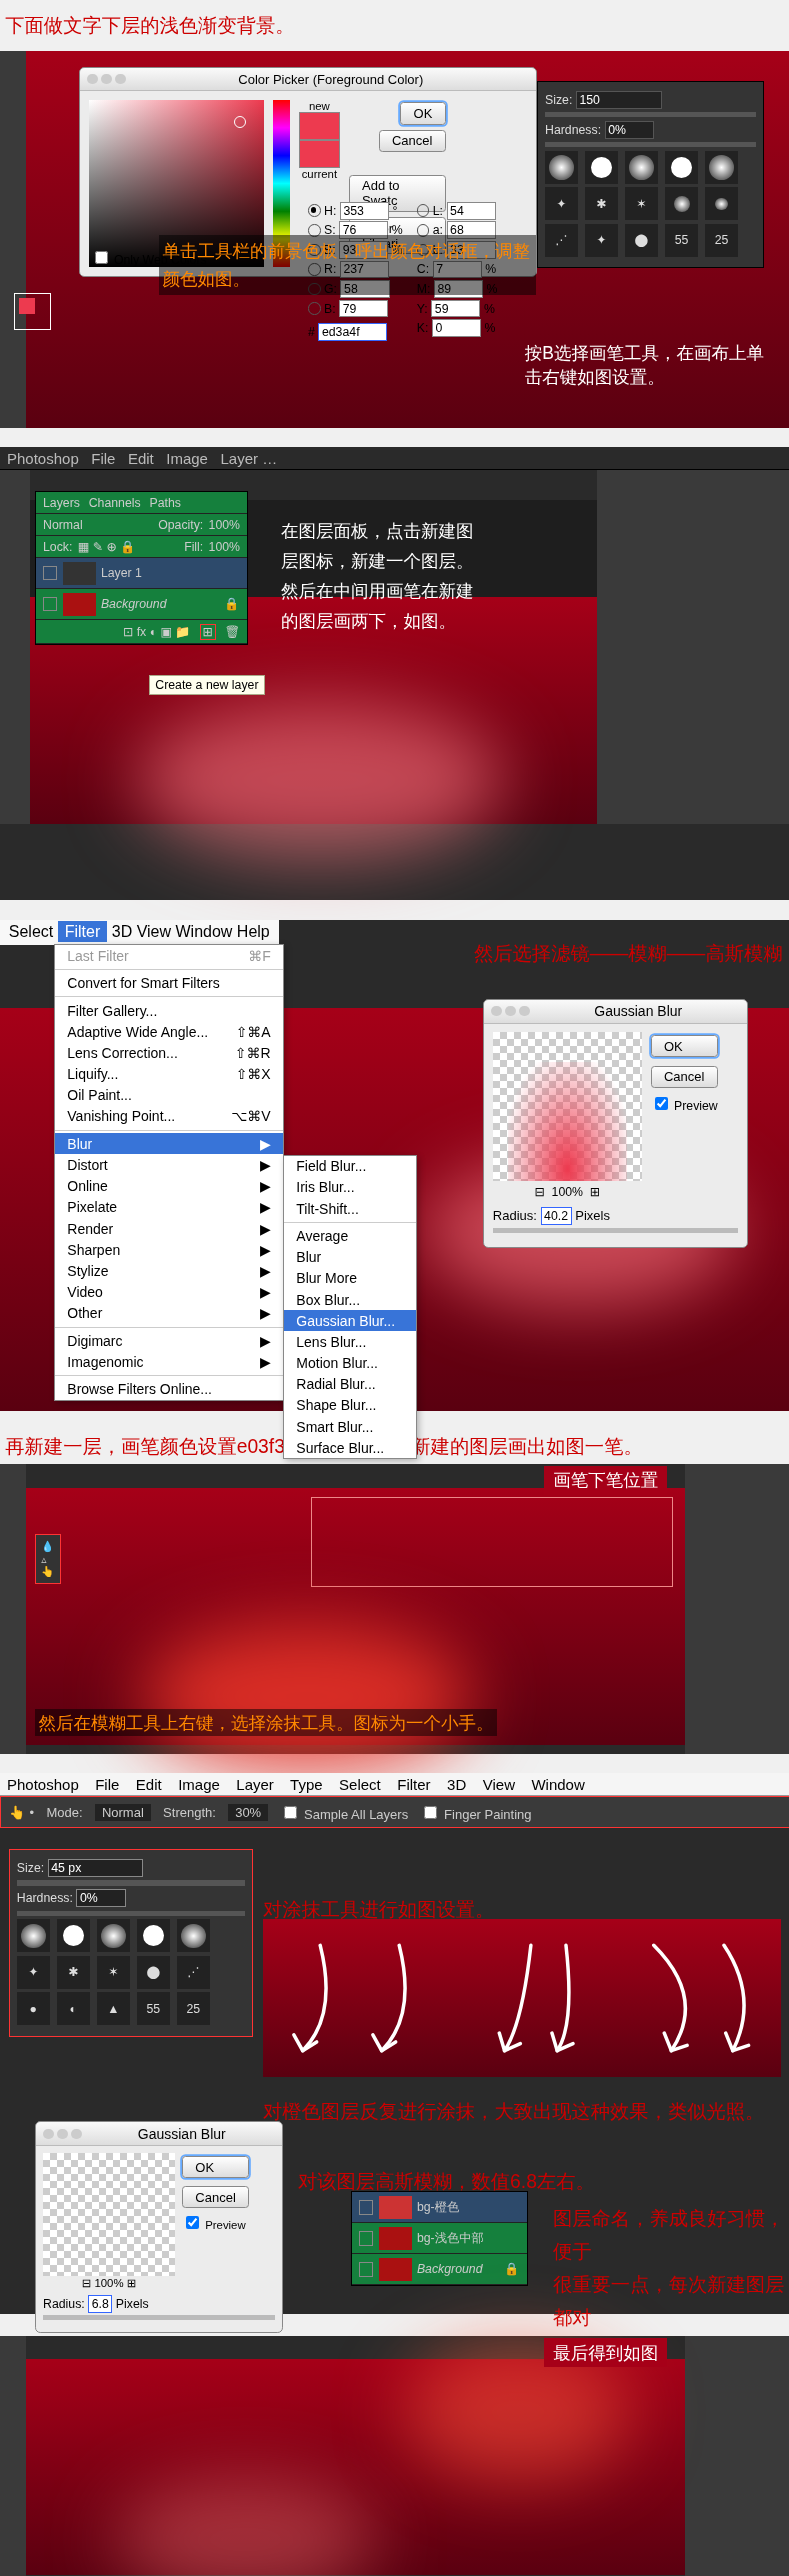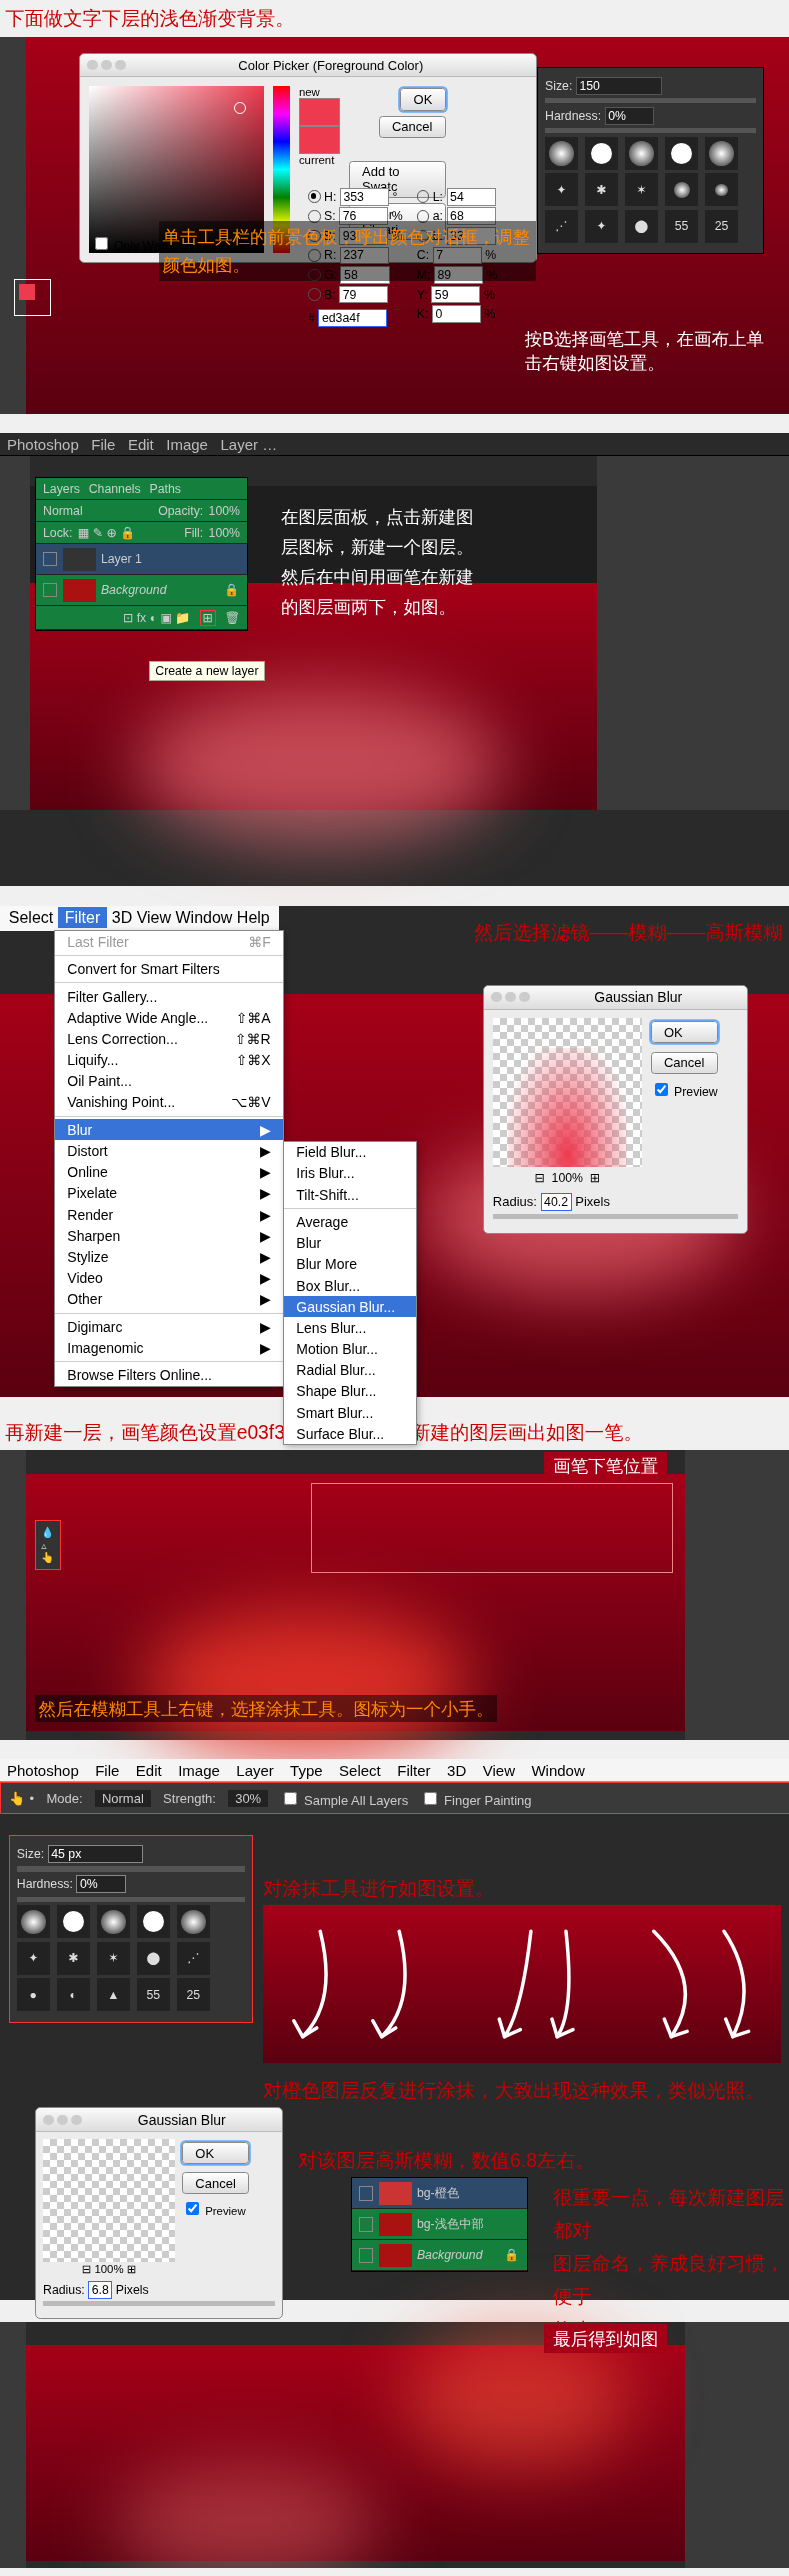--- a/index.html
+++ b/index.html
@@ -1,17 +1,17 @@
 <!DOCTYPE html>
 <html style="font-size:14px"><head>
 <meta charset="utf-8">
 <style>
   body { margin: 0; background: #f0f0f0; font-family: "Microsoft YaHei", sans-serif; width: 790px; }
   .section { position: relative; }
-  .red-text { color: #c00; font-size: 19.3px; padding: 5px 0; }
+  .red-text { color: #c00; font-size: 19.3px; padding: 12px 0; }
   .orange-text { color: #f80; background:rgba(0,0,0,.5); font-size: 17.5px; padding: 1.8px 3.5px; display:inline-block;}
   .white-text { color: #fff; font-size: 17.5px; }
   .ps-dark { background: #2a2a2a; position: relative; }
   .canvas-red { background: linear-gradient(180deg,#a60018,#5a0010); }
   .glow { position:absolute; border-radius:50%; filter:blur(35px); }
   .window { position:absolute; background:#ececec; border:0.9px solid #888; border-radius:5.3px; font-size:14px; }
   .window .titlebar { display:flex; align-items:center; padding:3.5px 7px; border-bottom:0.9px solid #bbb; background:linear-gradient(#fafafa,#ddd); border-radius:5.3px 5.3px 0 0;}
   .dots { display:flex; gap:3.5px; margin-right:7px;}
   .dot { width:10.5px;height:10.5px;border-radius:50%; background:#ccc;}
   .btn { display:inline-block; padding:2.6px 12.3px; background:linear-gradient(#fff,#ddd); border:0.9px solid #888; border-radius:3.5px; font-size:13px; margin:2.6px 0;}
@@ -62,21 +62,21 @@
             <span class="dot"></span>
             <span class="dot"></span>
           </div>
         <span style="flex:1;text-align:center;font-size:13px;">Color Picker (Foreground Color)</span>
         </div>
       <div style="display:flex;padding:8.8px;gap:8.8px;">
         <div style="width:175px;height:167px;background:linear-gradient(to top,#000,#0000),linear-gradient(to right,#fff,#ed3a4f);position:relative;">
           <div style="position:absolute;right:17.5px;top:16px;width:10.5px;height:10.5px;border:1.8px solid #fff;border-radius:50%;"></div>
         </div>
         <div class="gradient-strip"></div>
-        <div style="display:flex;flex-direction:column;font-size:11.4px;">
+        <div style="display:flex;flex-direction:column;align-items:center;font-size:11.4px;">
           <span>new</span>
           <div style="width:39px;height:26px;background:#ed3a4f;border:0.9px solid #888;"></div>
           <div style="width:39px;height:26px;background:#ed3a4f;border:0.9px solid #888;"></div>
           <span>current</span>
         </div>
         <div style="flex:1;">
           <div style="display:flex;flex-direction:column;align-items:flex-end;width:97px;">
             <span class="btn primary">OK</span>
             <span class="btn">Cancel</span>
             <div style="height:17.5px;"></div>
@@ -543,22 +543,22 @@
           <span>bg-浅色中部</span>
         </div>
       <div class="row">
           <span class="eye"></span>
           <div class="thumb"></div>
           <i>Background</i>
           <span style="margin-left:auto;">🔒</span>
         </div>
     </div>
     <div class="red-text" style="position:absolute;left:553px;top:395px;line-height:1.7;">
-      <div>很重要一点，每次新建图层都对</div>
-        <div>图层命名，养成良好习惯，便于</div>
+      <div>图层命名，养成良好习惯，便于</div>
+        <div>很重要一点，每次新建图层都对</div>
         <div>修改。</div>
     </div>
   </div>
 </div>
 
 <div style="height:19.3px;"></div>
 
 <div class="section ps-dark" style="height:246px;">
   <div style="position:absolute;left:0;top:0;width:26px;height:100%;background:#3a3a3a;"></div>
   <div style="position:absolute;right:0;top:0;width:105px;height:100%;background:#3a3a3a;"></div>

